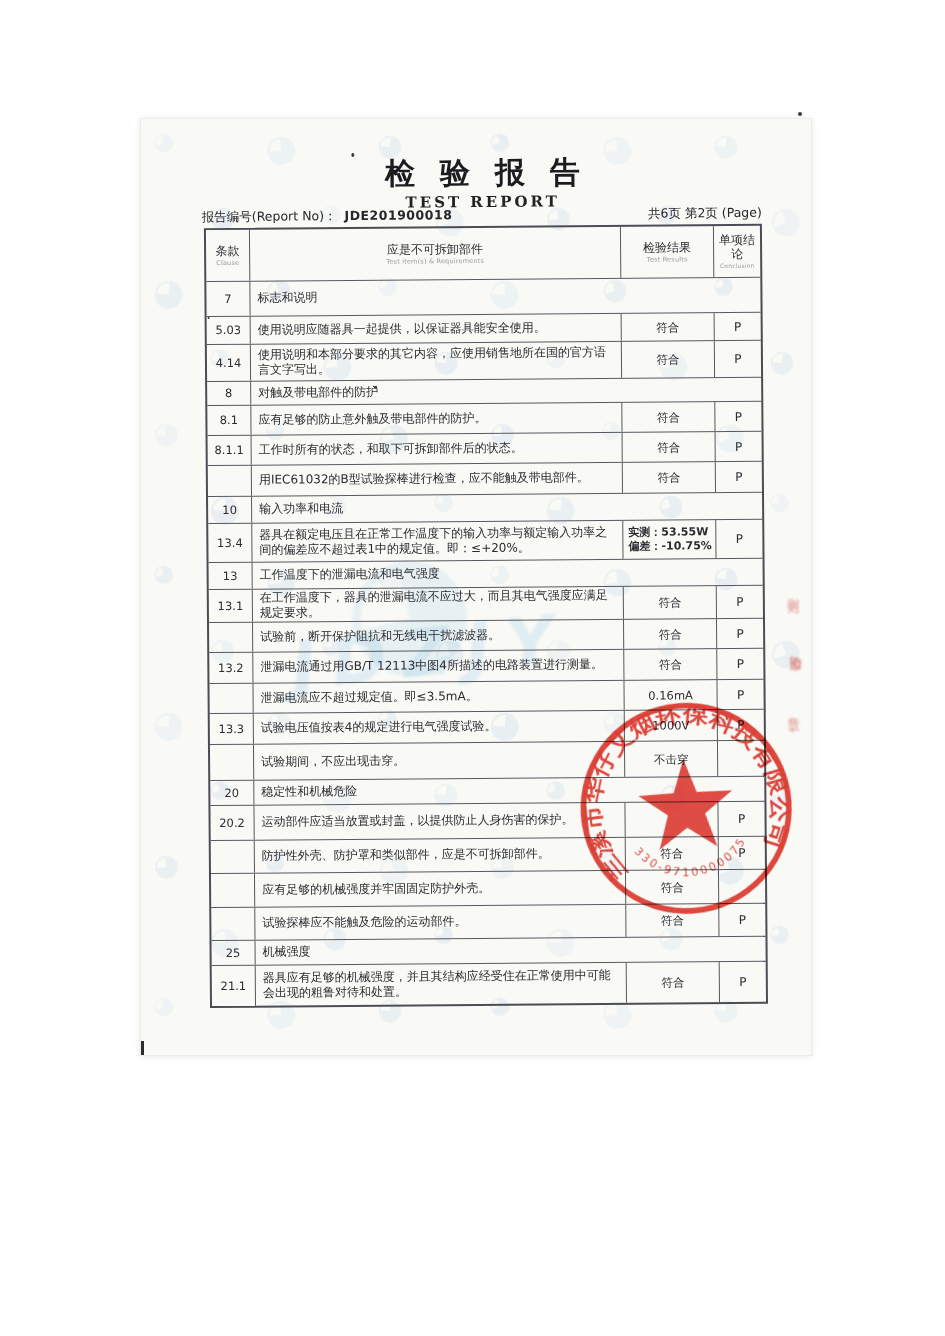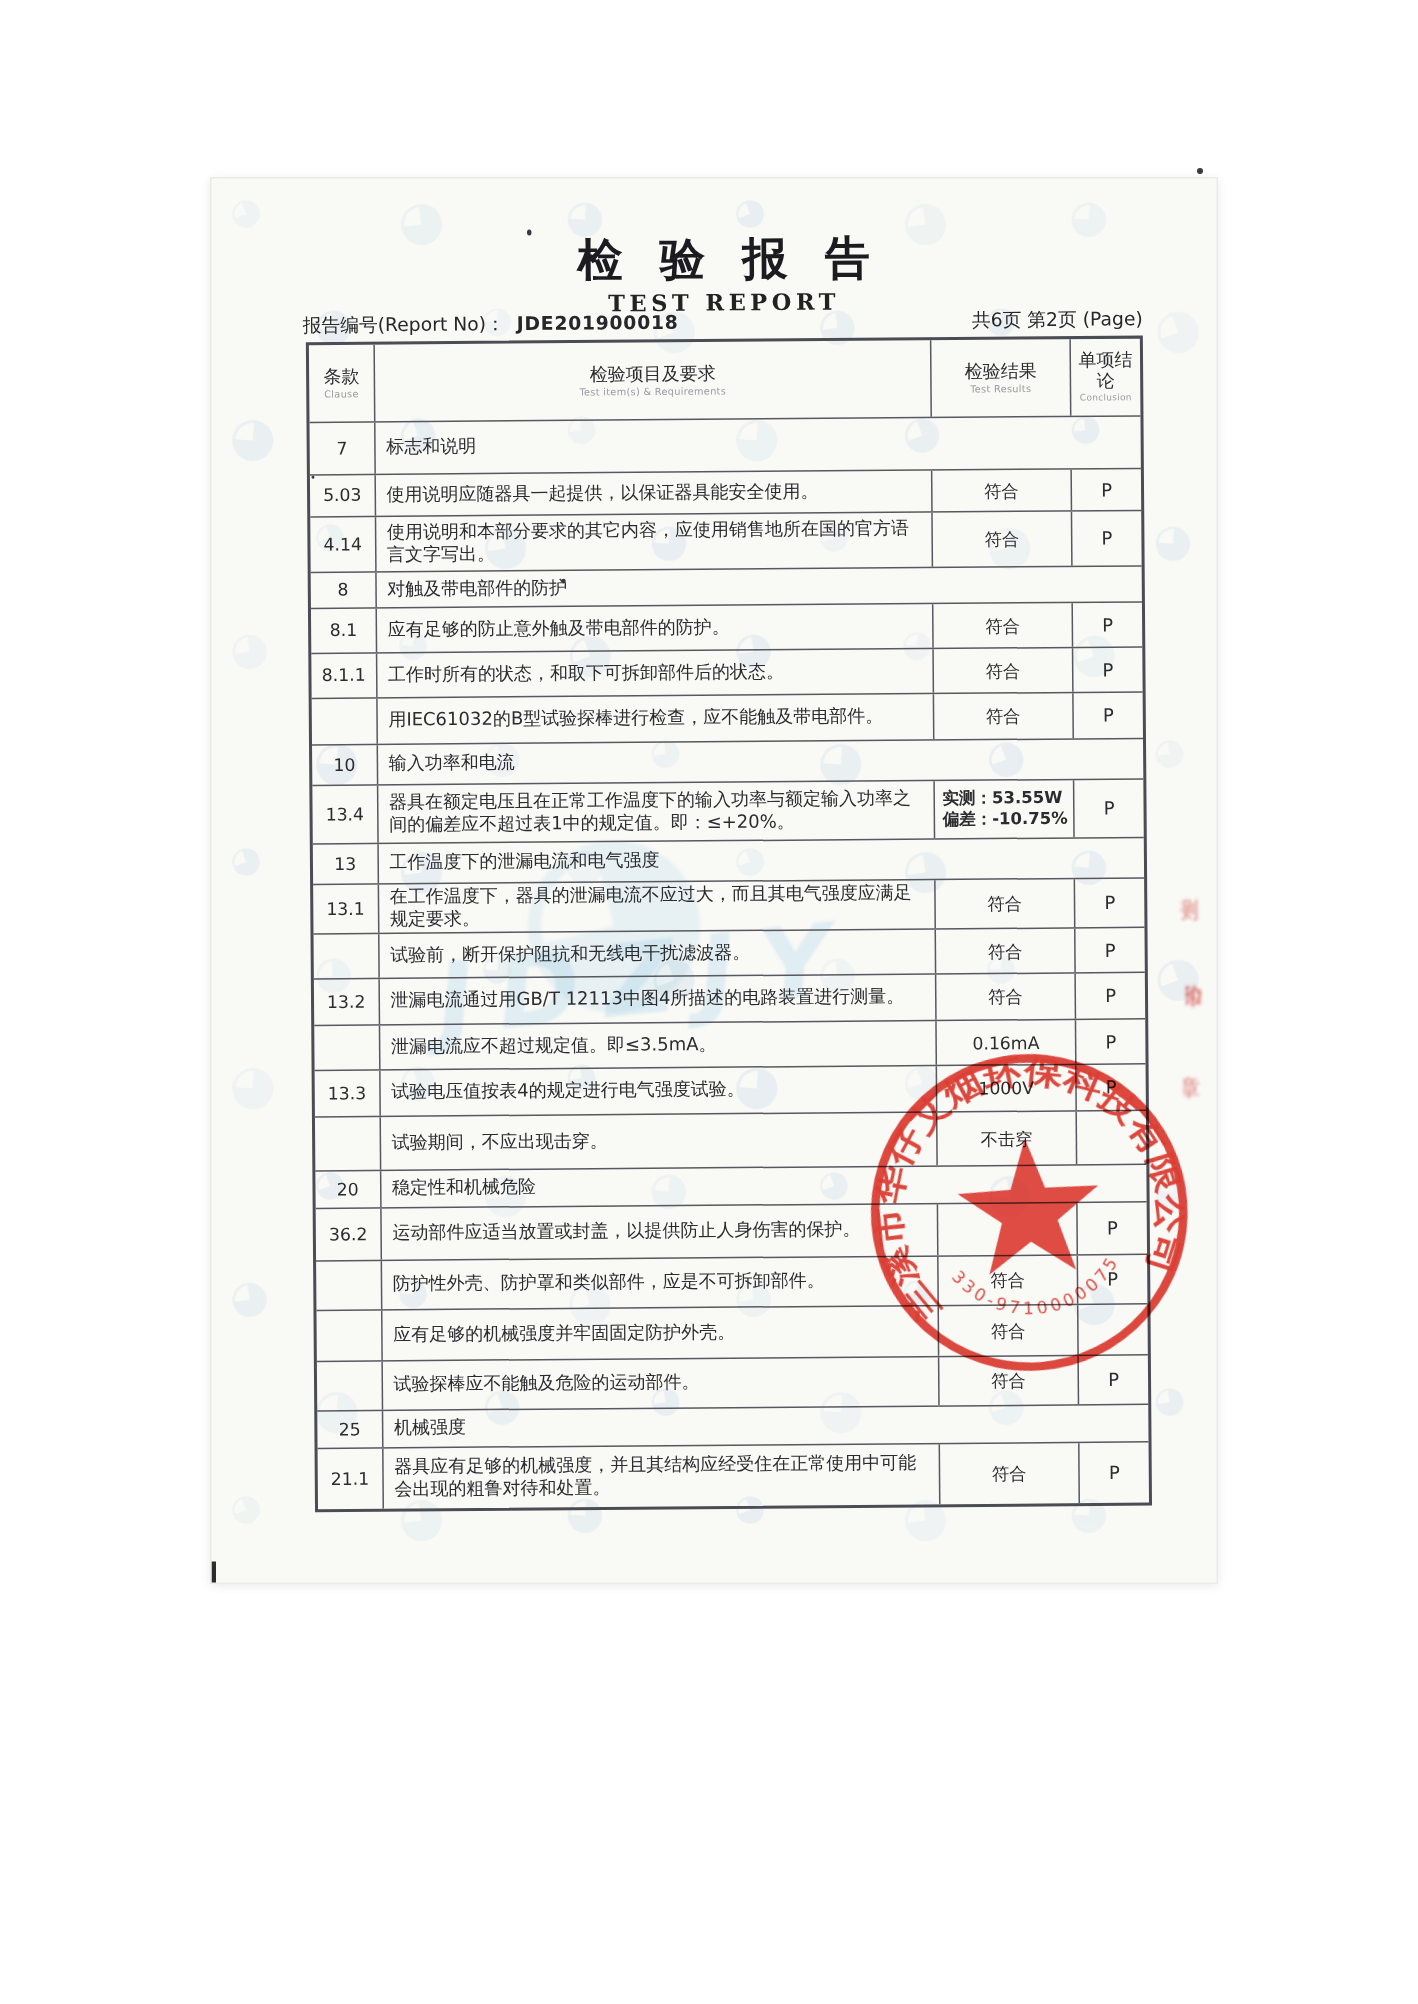--- a/index.html
+++ b/index.html
@@ -155,21 +155,21 @@
       <span>共6页 第2页 (Page)</span>
     </div>
 
     <div class="rtable">
       <div class="thead">
         <div class="cell c-clause hstack">
           <span class="h-cn">条款</span>
           <span class="h-en">Clause</span>
         </div>
         <div class="cell c-item hstack" style="justify-content:center;text-align:center;">
-          <span class="h-cn">检验项目及要求</span>
+          <span class="h-cn">应是不可拆卸部件</span>
           <span class="h-en">Test item(s) &amp; Requirements</span>
         </div>
         <div class="cell c-result hstack">
           <span class="h-cn">检验结果</span>
           <span class="h-en">Test Results</span>
         </div>
         <div class="cell c-concl hstack">
           <span class="h-cn" style="width:38px;">单项结论</span>
           <span class="h-en" style="font-size:6px;">Conclusion</span>
         </div>
@@ -262,21 +262,21 @@
             <div class="cell c-clause"></div>
             <div class="cell c-item">试验期间，不应出现击穿。</div>
             <div class="cell c-result">不击穿</div>
             <div class="cell c-concl"></div>
           </div>
           <div class="trow" style="height: 25px;">
             <div class="cell c-clause">20</div>
             <div class="cell c-item span">稳定性和机械危险</div>
           </div>
           <div class="trow" style="height: 35px;">
-            <div class="cell c-clause">36.2</div>
+            <div class="cell c-clause">20.2</div>
             <div class="cell c-item">运动部件应适当放置或封盖，以提供防止人身伤害的保护。</div>
             <div class="cell c-result"></div>
             <div class="cell c-concl">P</div>
           </div>
           <div class="trow" style="height: 33px;">
             <div class="cell c-clause"></div>
             <div class="cell c-item">防护性外壳、防护罩和类似部件，应是不可拆卸部件。</div>
             <div class="cell c-result">符合</div>
             <div class="cell c-concl">P</div>
           </div>

